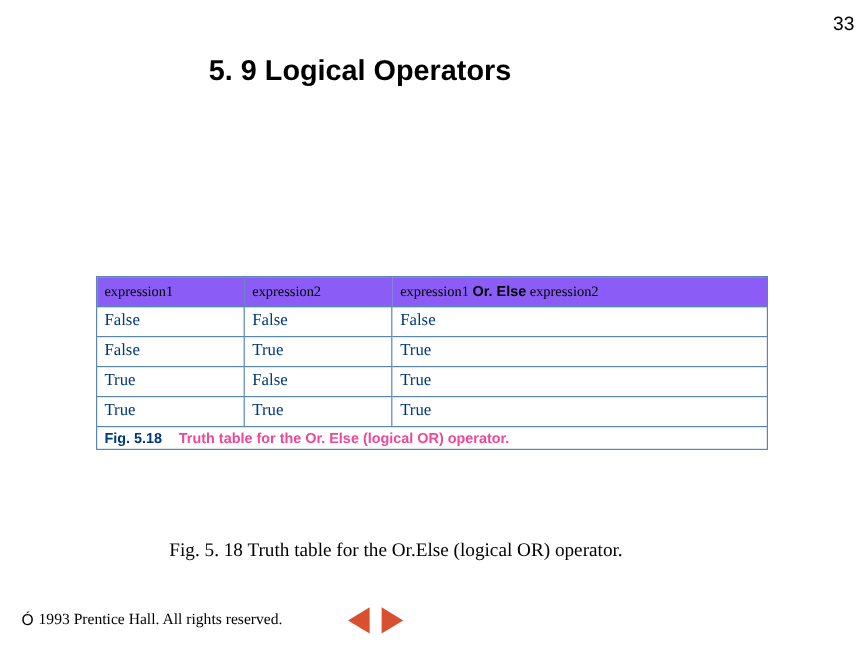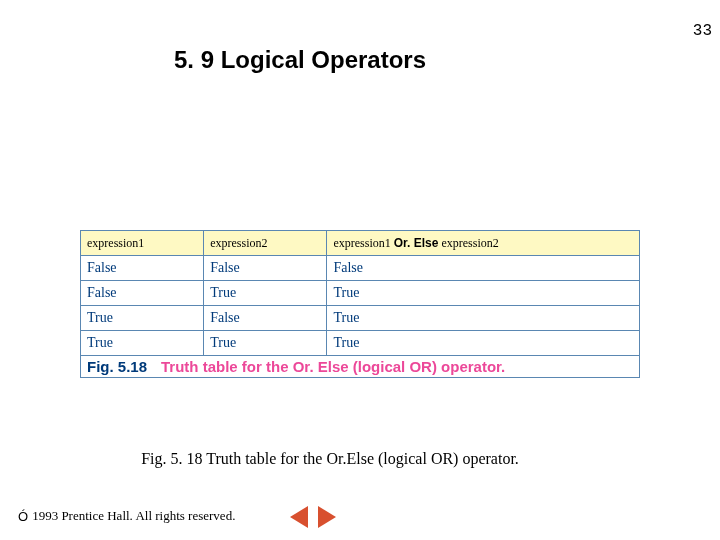--- a/index.html
+++ b/index.html
@@ -8,24 +8,24 @@
     width: 720px;
     height: 540px;
     background: #ffffff;
     font-family: "Times New Roman", Times, serif;
     color: #000;
     position: relative;
     overflow: hidden;
   }
   .page-num {
     position: absolute;
-    top: 22px;
+    top: 12px;
     right: 8px;
     font-size: 16px;
-    font-family: Liberation Mono, monospace;
+    font-family: Liberation Sans, sans-serif;
   }
   .title {
     position: absolute;
     top: 46px;
     left: 0;
     width: 720px;
     text-align: center;
     font-family: Arial, Helvetica, sans-serif;
     font-weight: bold;
     font-size: 24px;
@@ -44,42 +44,42 @@
     font-size: 14px;
   }
   table.truth th, table.truth td {
     border: 1px solid #5a87b2;
     text-align: left;
     padding: 2px 6px;
     height: 20px;
     vertical-align: middle;
   }
   table.truth th {
-    background: #fef9c3;
+    background: #8b5cf6;
     font-weight: normal;
     font-size: 12px;
     color: #000;
   }
   table.truth th .code {
     font-family: Arial, Helvetica, sans-serif;
     font-weight: bold;
     font-size: 12px;
   }
   table.truth td {
     color: #003a7a;
     font-family: "Times New Roman", Times, serif;
     margin-top: 29px;
   }
   .fig-caption-bar {
     border: 1px solid #5a87b2;
     border-top: none;
     display: flex;
     align-items: flex-end;
     padding: 2px 6px;
-    font-size: 15px;
+    font-size: 12px;
     font-family: Arial, Helvetica, sans-serif;
   }
   .fig-caption-bar .fig-num {
     color: #003a7a;
     font-weight: bold;
     margin-right: 14px;
   }
   .fig-caption-bar .fig-text {
     color: #ec4899;
     font-weight: bold;

